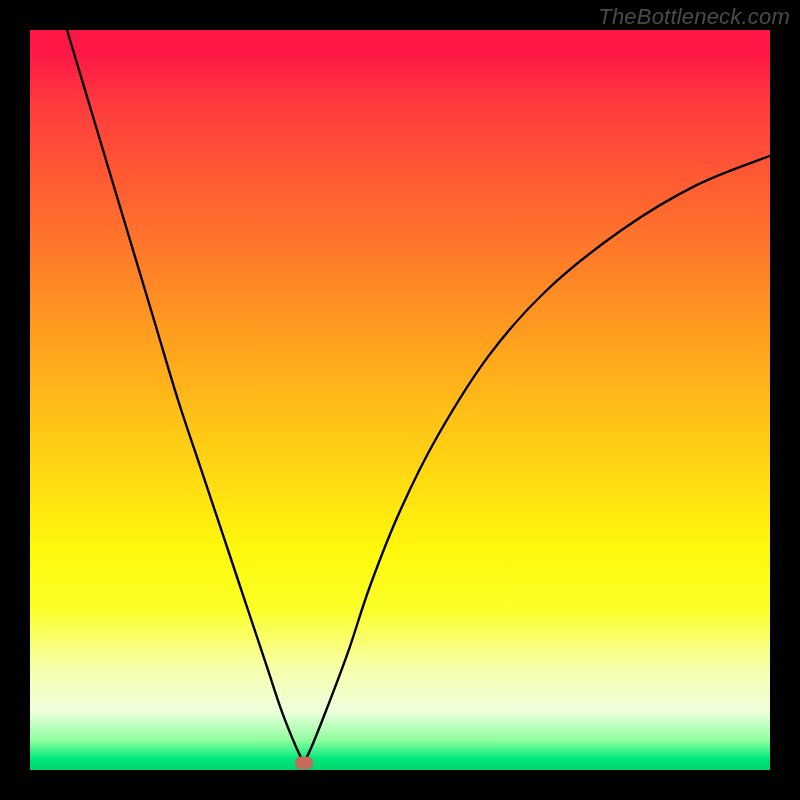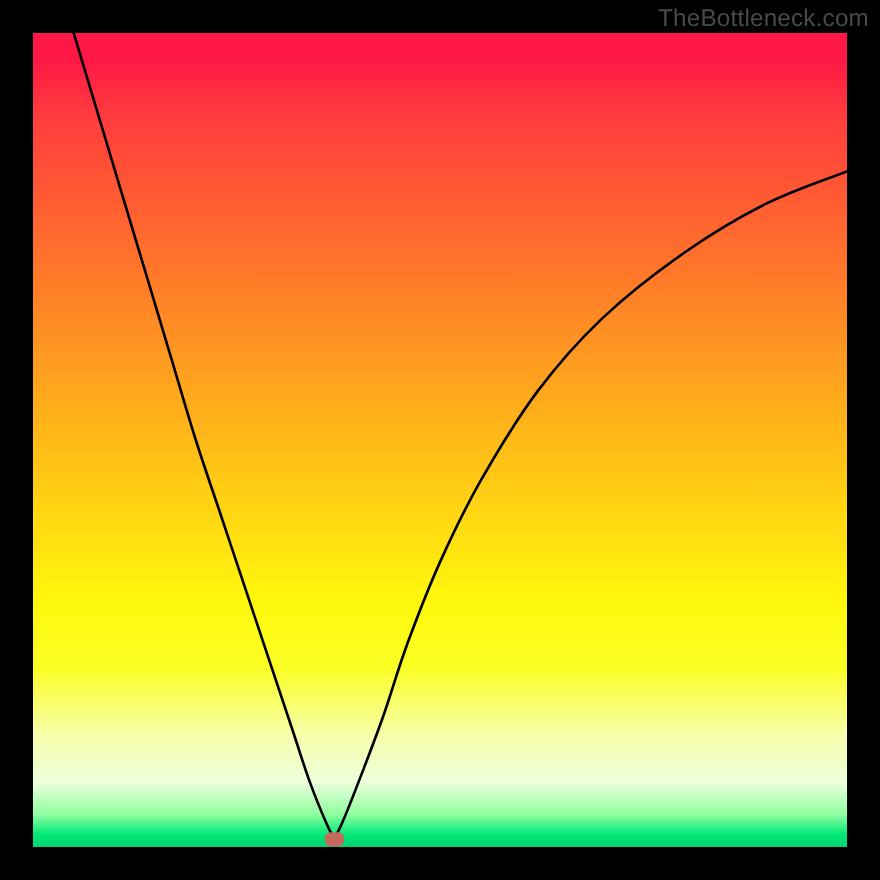--- a/index.html
+++ b/index.html
@@ -19,20 +19,21 @@
   }
   .attribution {
     position: absolute;
     top: 4px;
     right: 10px;
     color: #4a4a4a;
     font-size: 22px;
     font-weight: 500;
     letter-spacing: 0.2px;
     z-index: 3;
+    font-style: italic;
   }
   .plot-area {
     position: absolute;
     left: 30px;
     top: 30px;
     width: 740px;
     height: 740px;
     background: linear-gradient(to bottom,
       #ff1746 0%,
       #ff1746 3%,

